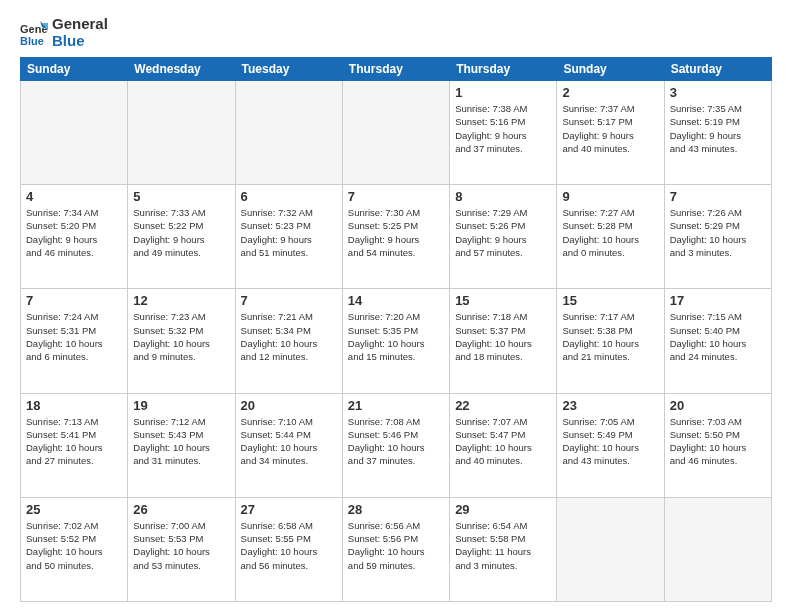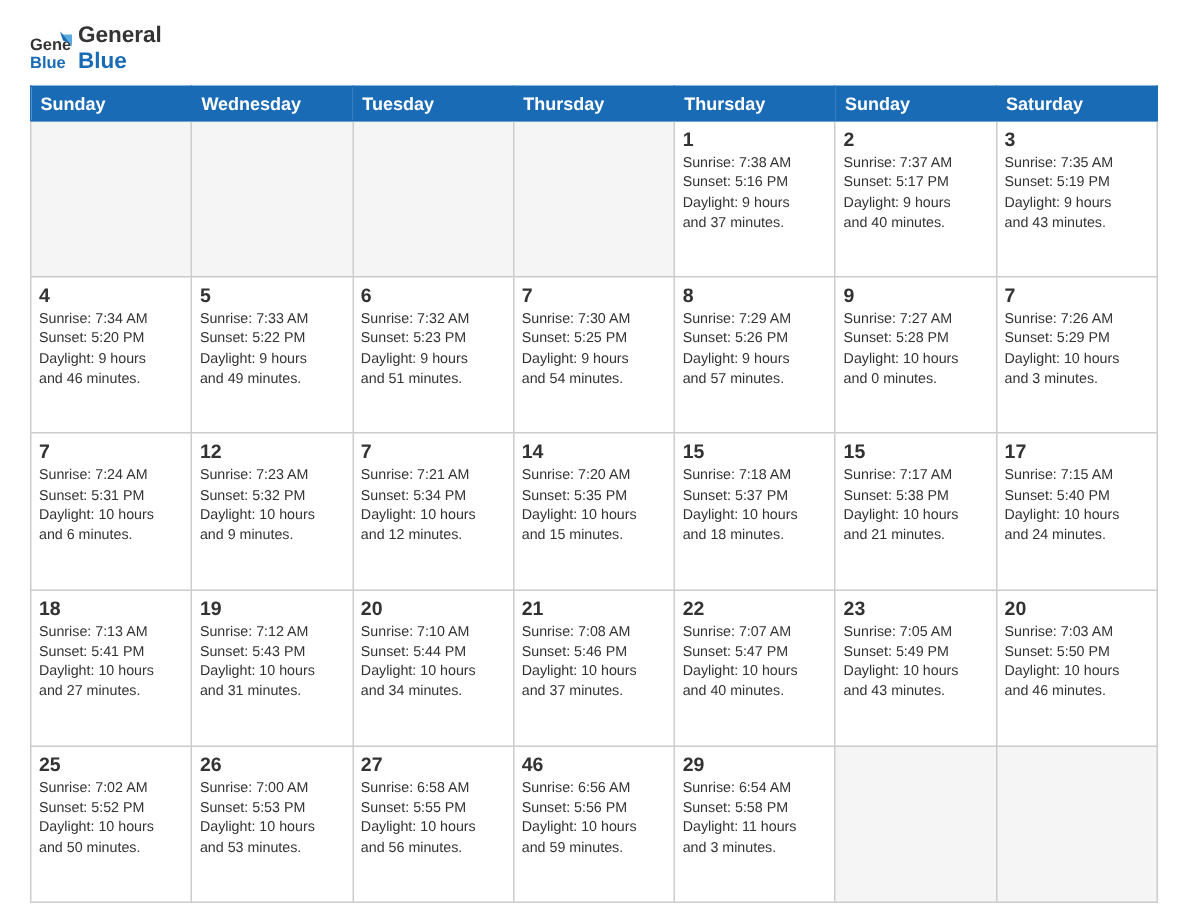--- a/index.html
+++ b/index.html
@@ -237,21 +237,21 @@
           </td>
           <td>
             <span class="day-num">26</span>
             <div class="day-info">Sunrise: 7:00 AM<br>Sunset: 5:53 PM<br>Daylight: 10 hours<br>and 53 minutes.</div>
           </td>
           <td>
             <span class="day-num">27</span>
             <div class="day-info">Sunrise: 6:58 AM<br>Sunset: 5:55 PM<br>Daylight: 10 hours<br>and 56 minutes.</div>
           </td>
           <td>
-            <span class="day-num">46</span>
+            <span class="day-num">28</span>
             <div class="day-info">Sunrise: 6:56 AM<br>Sunset: 5:56 PM<br>Daylight: 10 hours<br>and 59 minutes.</div>
           </td>
           <td>
             <span class="day-num">29</span>
             <div class="day-info">Sunrise: 6:54 AM<br>Sunset: 5:58 PM<br>Daylight: 11 hours<br>and 3 minutes.</div>
           </td>
           <td class="empty"></td>
           <td class="empty"></td>
         </tr>
       </tbody>

